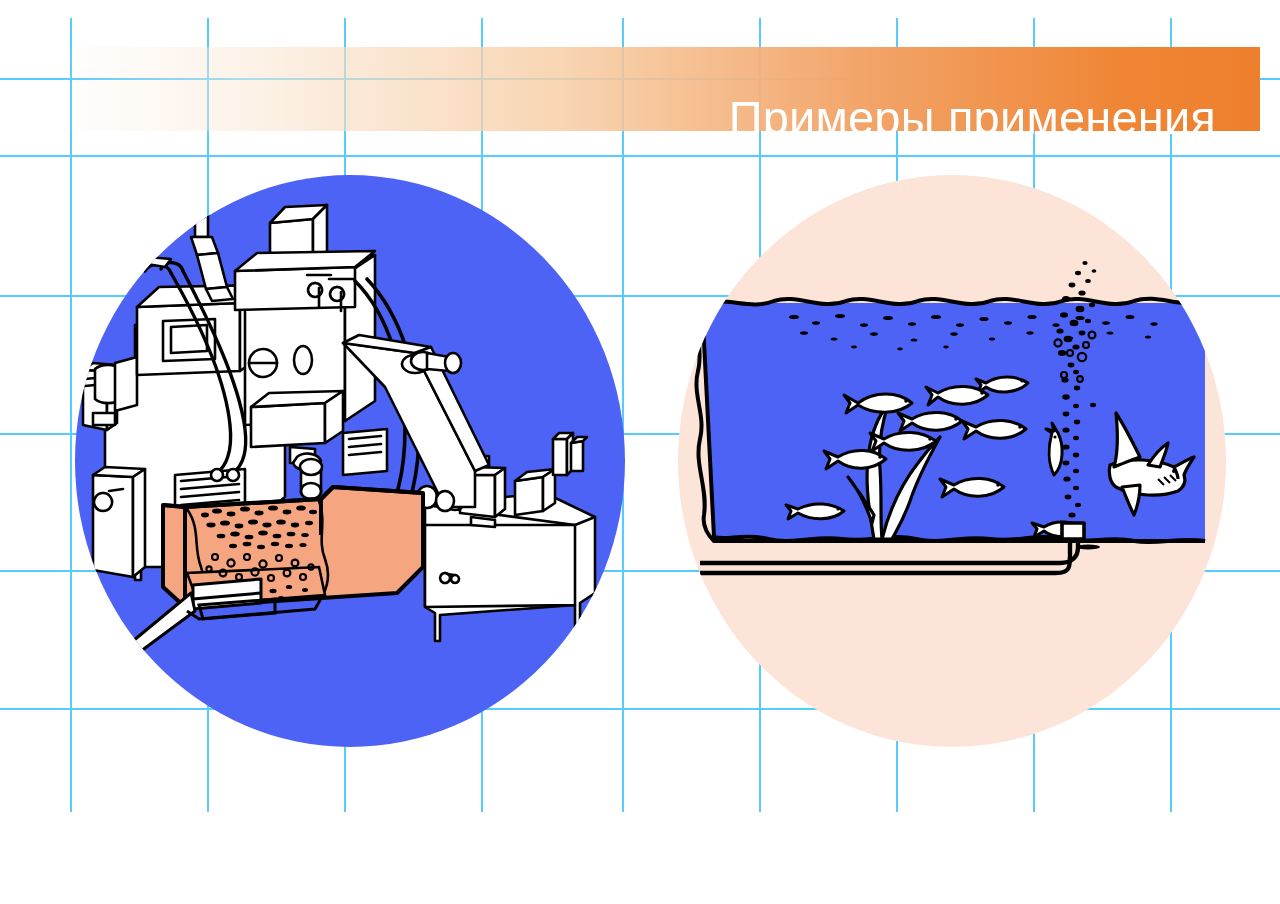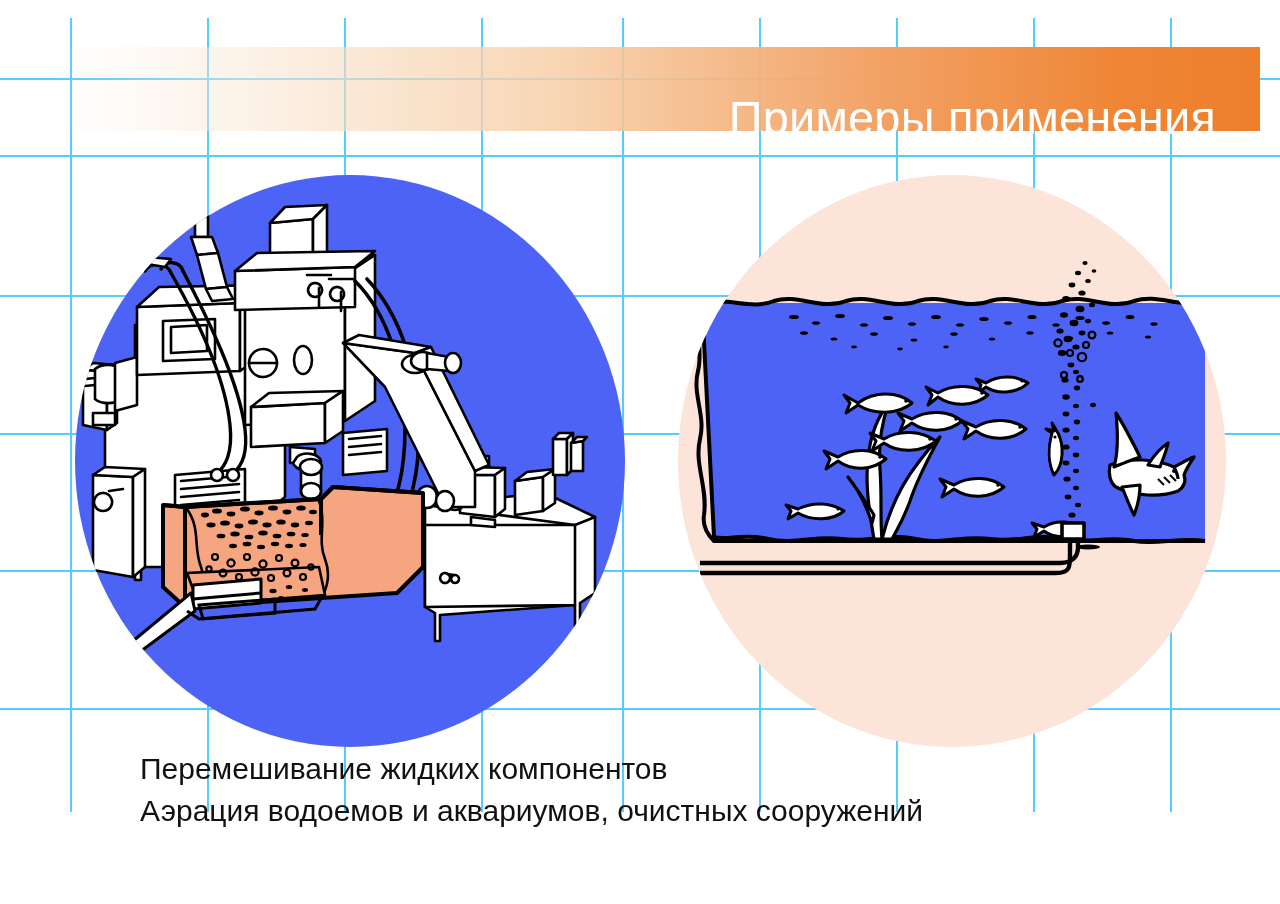--- a/index.html
+++ b/index.html
@@ -435,18 +435,14 @@
           <circle cx="380" cy="168" r="3.6"></circle>
         <circle cx="414" cy="160" r="3.4"></circle>
           <circle cx="392" cy="178" r="3"></circle>
         <circle cx="408" cy="170" r="3"></circle>
           <circle cx="386" cy="200" r="3"></circle>
         <circle cx="402" cy="204" r="2.8"></circle>
       </g>
     </svg>
   </div>
 
-  <div class="caption">
-    <div>Перемешивание жидких компонентов</div>
-    <div>Аэрация водоемов и аквариумов, очистных сооружений</div>
-  </div>
 
 </div>
 
 </body></html>

